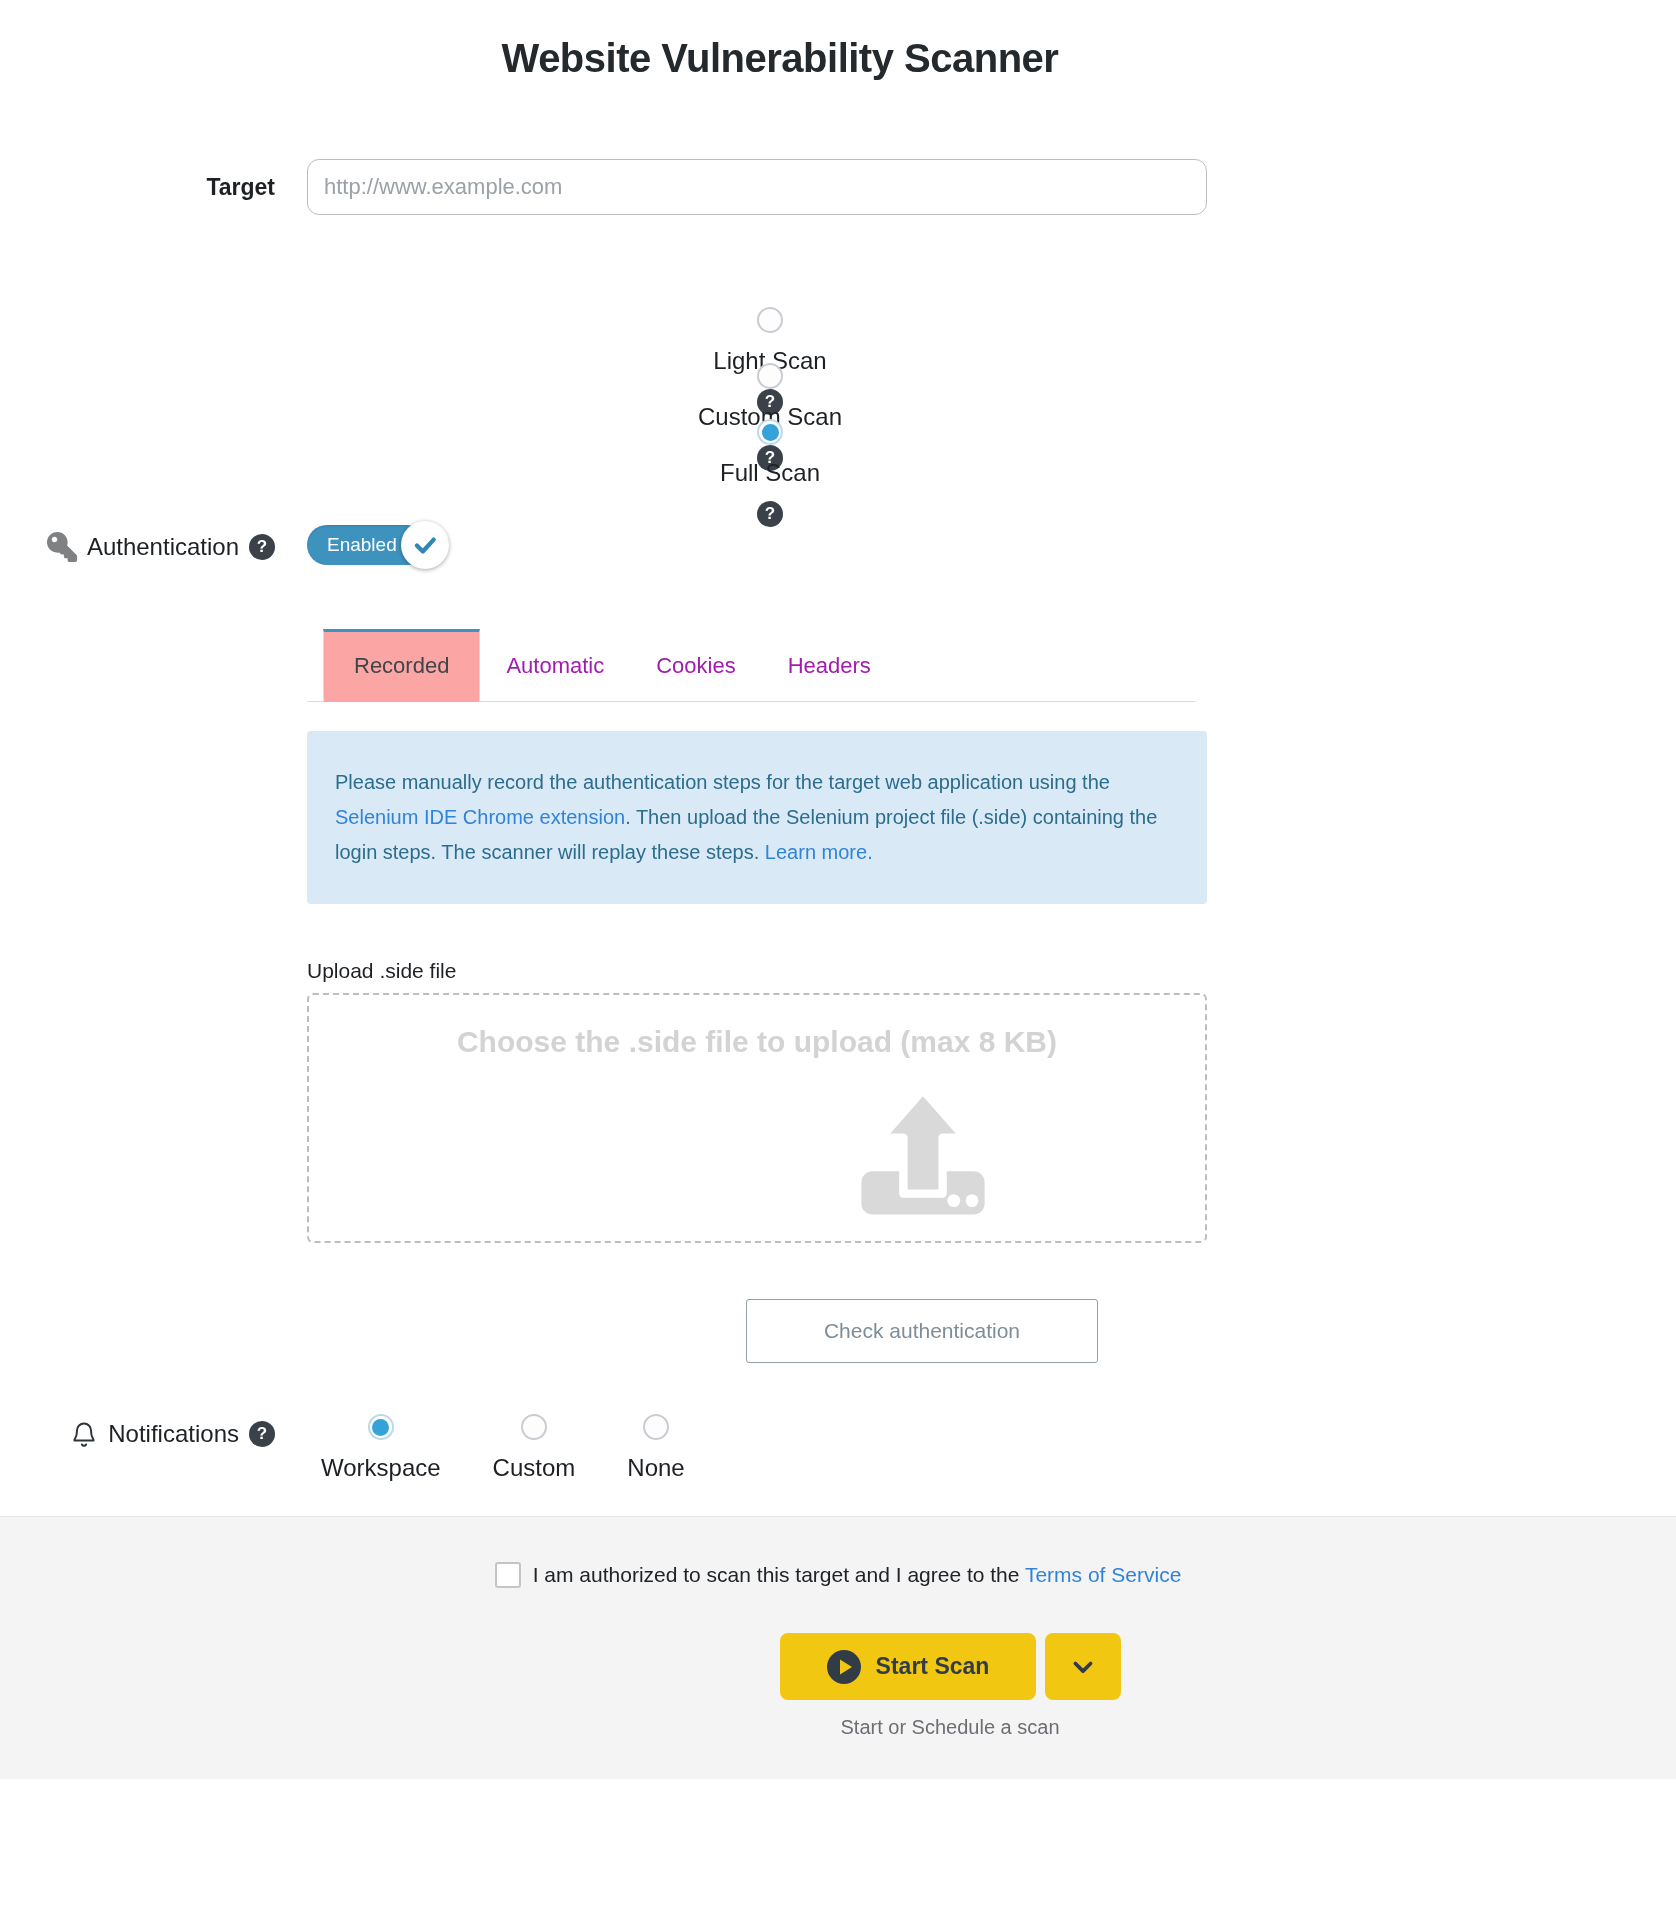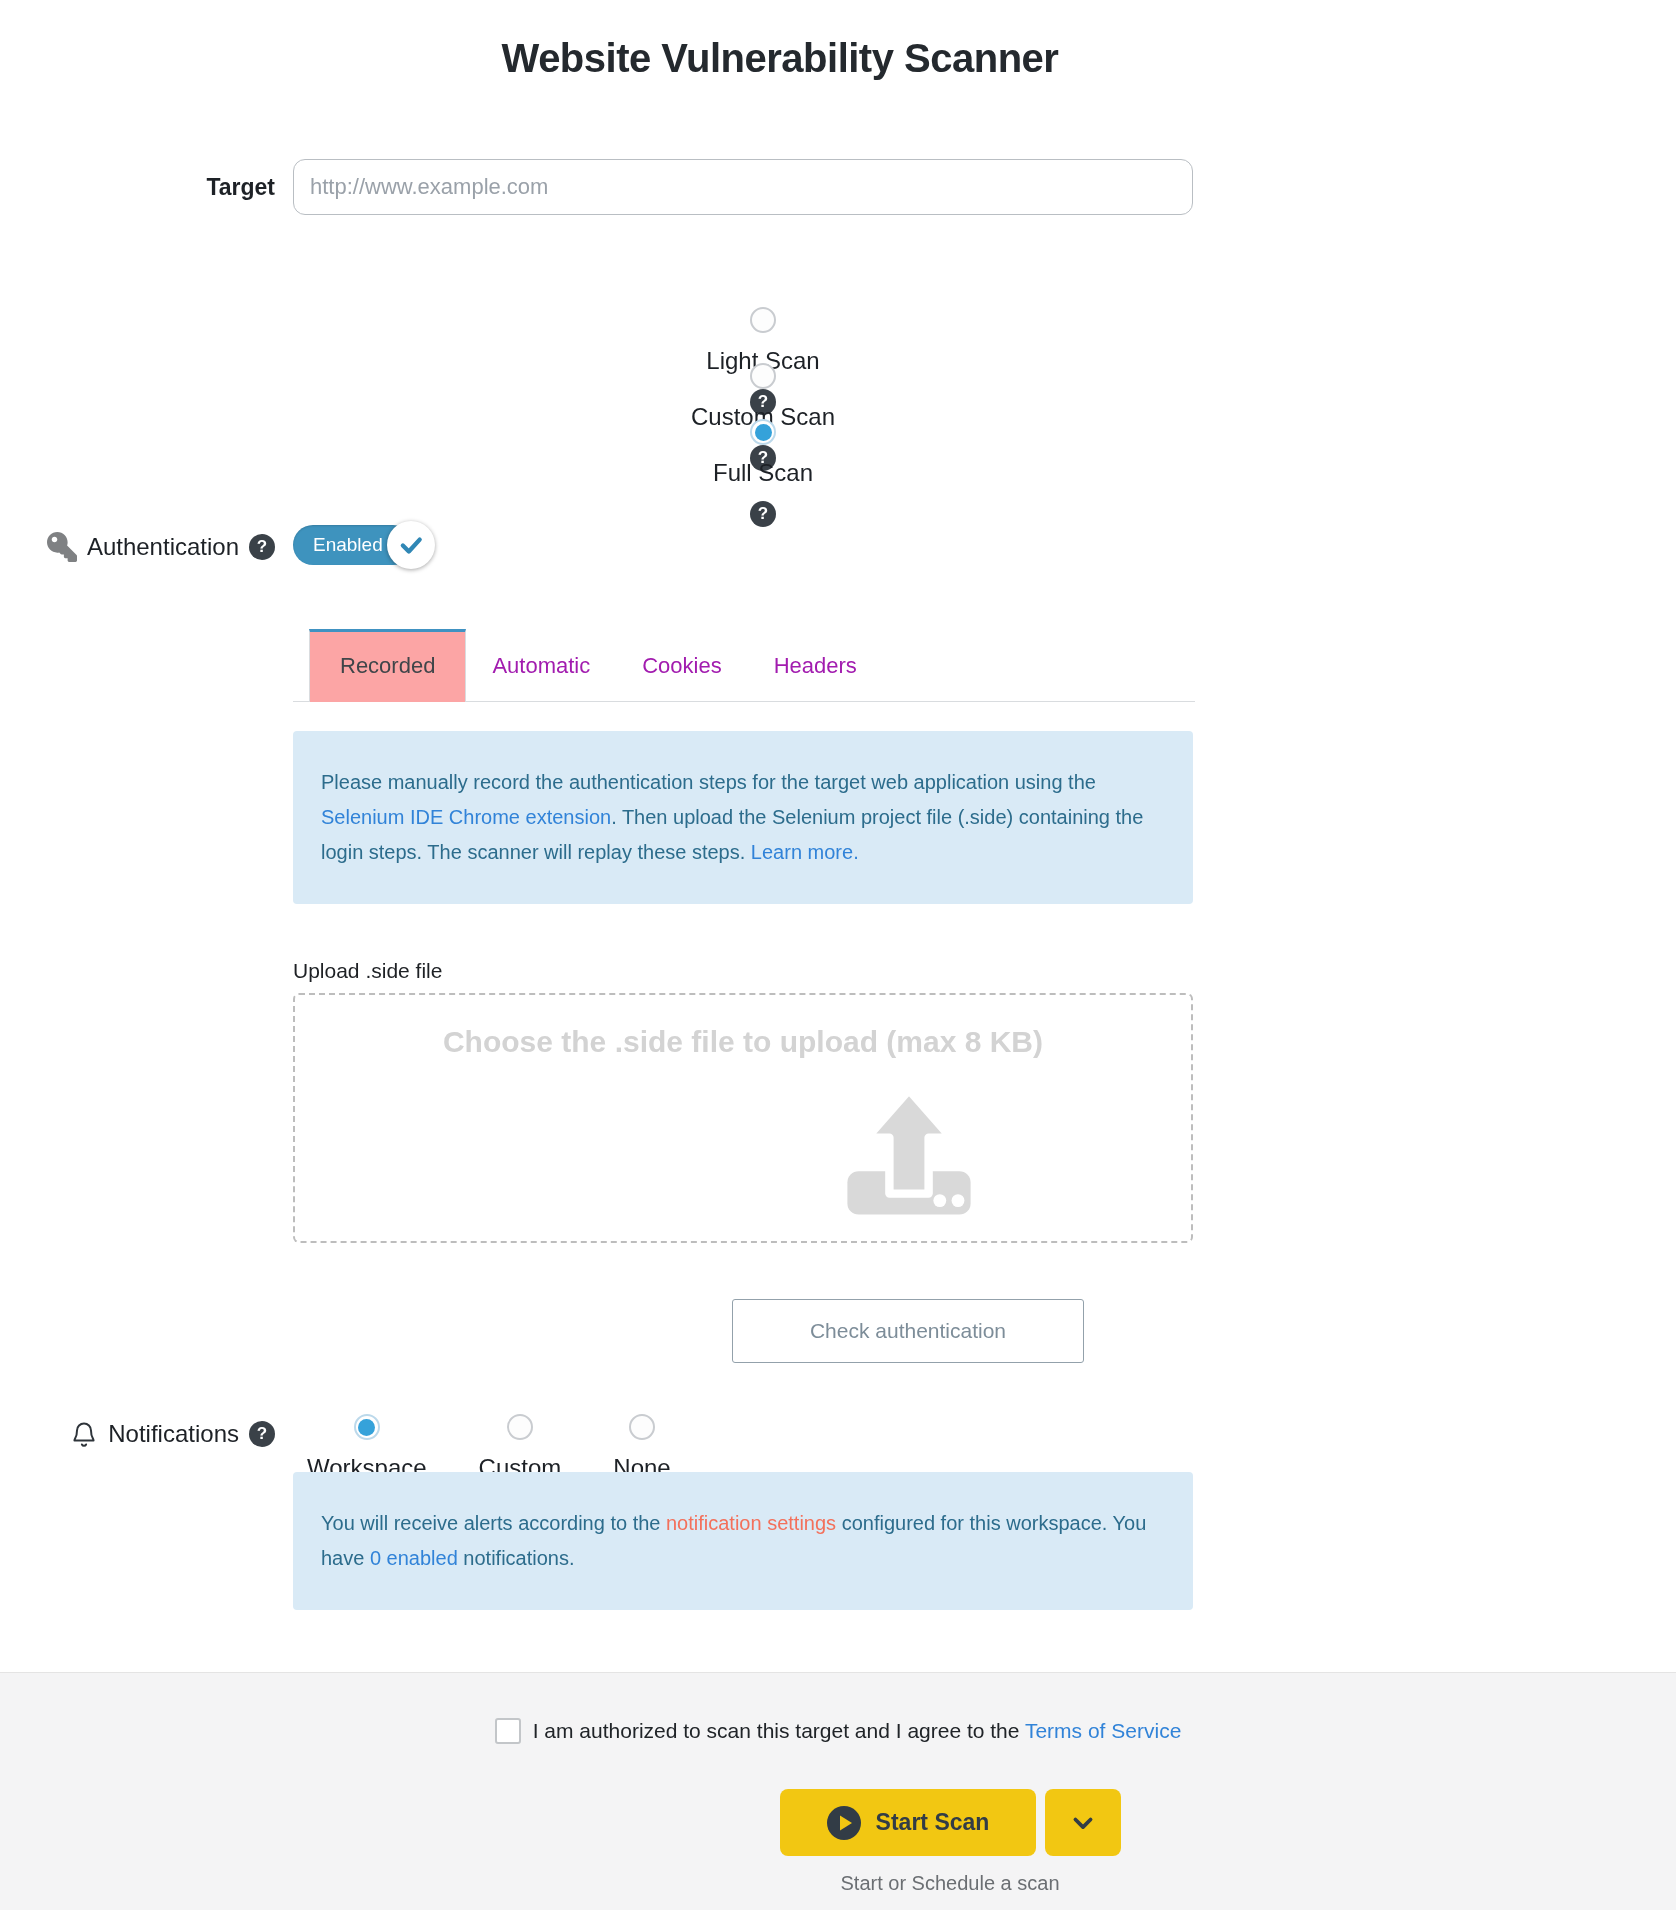--- a/index.html
+++ b/index.html
@@ -4,21 +4,21 @@
 <style>
   * { margin:0; padding:0; box-sizing:border-box; }
   html,body { background:#ffffff; font-family:"Liberation Sans", sans-serif; color:#1e2226; }
   body { width:1676px; }
 
   .title-wrap { width:1560px; padding-top:36px; }
   .page-title { text-align:center; font-size:40px; font-weight:bold; color:#24292e; letter-spacing:-0.5px; }
 
   .container { width:1195px; }
 
-  .form-row { display:grid; grid-template-columns:275px 1fr; column-gap:18px; align-items:center; }
+  .form-row { display:grid; grid-template-columns:275px 1fr; column-gap:32px; align-items:center; }
   .label-cell { display:flex; align-items:center; justify-content:flex-end; gap:10px; }
   .field-cell { min-width:0; }
 
   .row-target { margin-top:78px; }
   .target-label { font-size:23px; font-weight:bold; color:#1d2126; }
   .target-input { width:900px; height:56px; border:1px solid #b9bec3; border-radius:12px; font-size:22px; padding:0 16px; color:#333; outline:none; font-family:"Liberation Sans", sans-serif; }
   .target-input::placeholder { color:#9aa1a9; }
 
   .scan-options { margin-top:92px; padding-left:38px; display:flex; flex-direction:column; }
   .radio-row { display:flex; align-items:center; gap:14px; height:56px; cursor:pointer;flex-direction:column; }
@@ -179,28 +179,20 @@
         <span class="radio"></span>
         <span class="radio-label">Custom</span>
       </div>
       <div class="radio-row">
         <span class="radio"></span>
         <span class="radio-label">None</span>
       </div>
     </div>
   </div>
 
-  <div class="form-row">
-    <div class="label-cell"></div>
-    <div class="field-cell">
-      <div class="infobox notif">
-        <span>You will receive alerts according to the </span><span class="link-salmon">notification settings</span><span> configured for this workspace. You have </span><a class="link-blue link-underline">0 enabled</a><span> notifications.</span>
-      </div>
-    </div>
-  </div>
 
 </div>
 
 <div class="footer">
   <div class="authz-row">
     <span class="checkbox"></span>
     <span class="authz-text"><span>I am authorized to scan this target and I agree to the </span><a class="link-blue">Terms of Service</a></span>
   </div>
 
   <div class="buttons-row">

